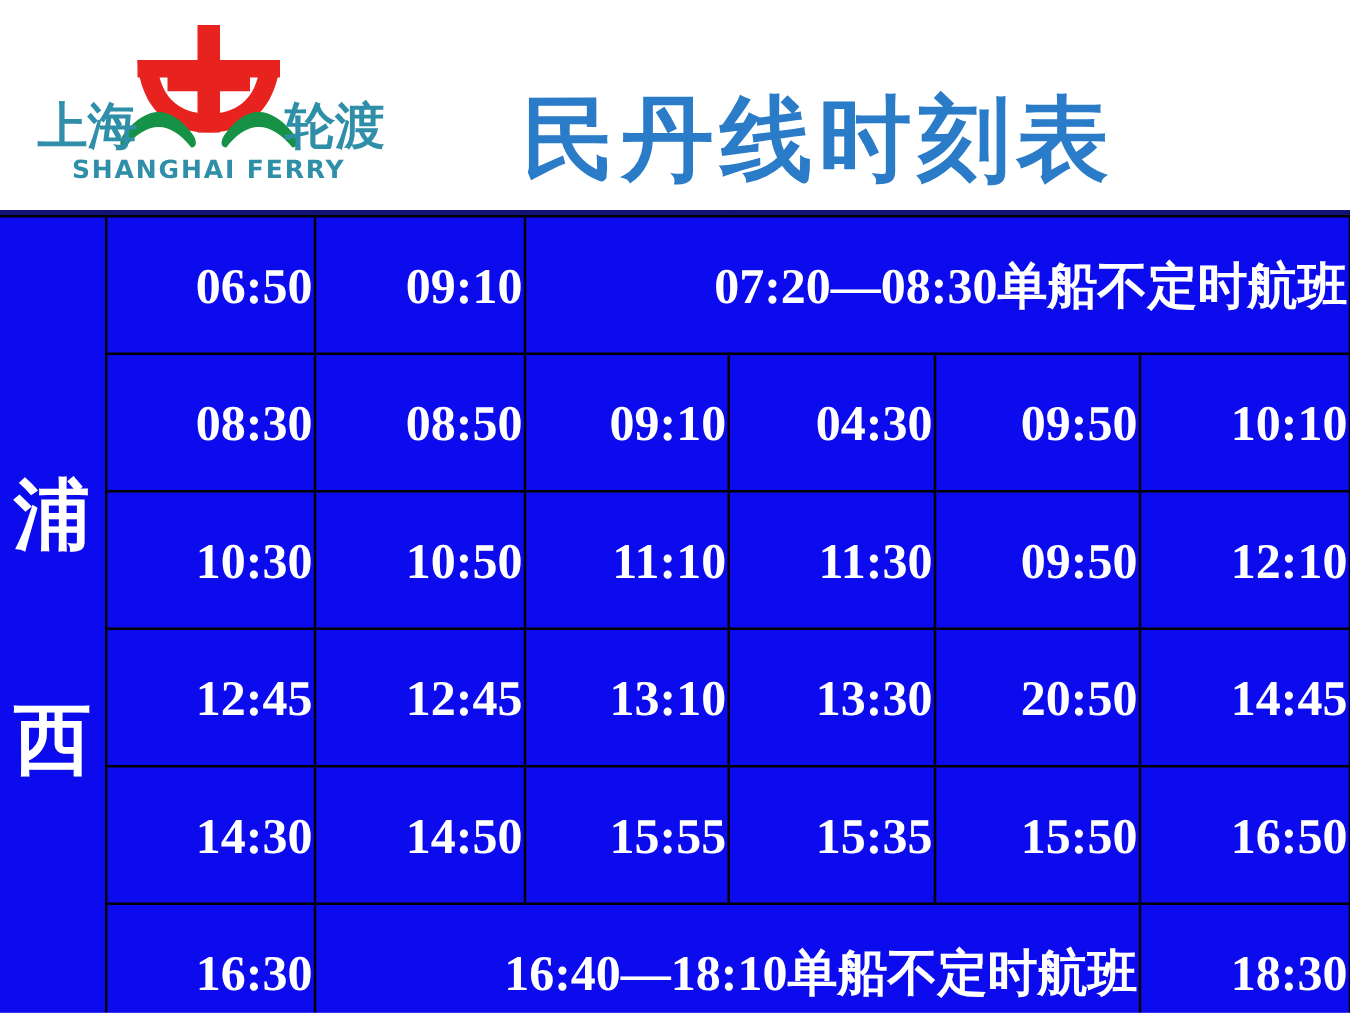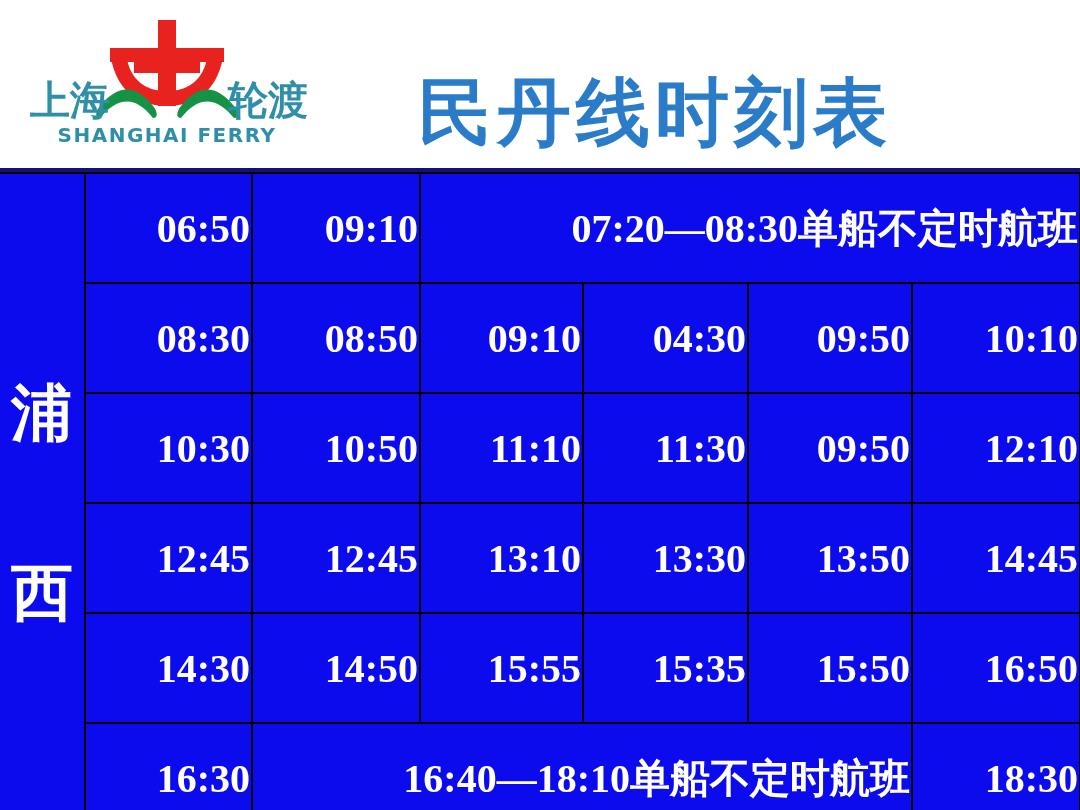--- a/index.html
+++ b/index.html
@@ -191,21 +191,21 @@
           <td class="time">11:10</td>
           <td class="time">11:30</td>
           <td class="time">09:50</td>
           <td class="time">12:10</td>
         </tr>
         <tr>
           <td class="time">12:45</td>
           <td class="time">12:45</td>
           <td class="time">13:10</td>
           <td class="time">13:30</td>
-          <td class="time">13:50</td>
+          <td class="time">20:50</td>
           <td class="time">14:45</td>
         </tr>
         <tr>
           <td class="time">14:30</td>
           <td class="time">14:50</td>
           <td class="time">15:55</td>
           <td class="time">15:35</td>
           <td class="time">15:50</td>
           <td class="time">16:50</td>
         </tr>

